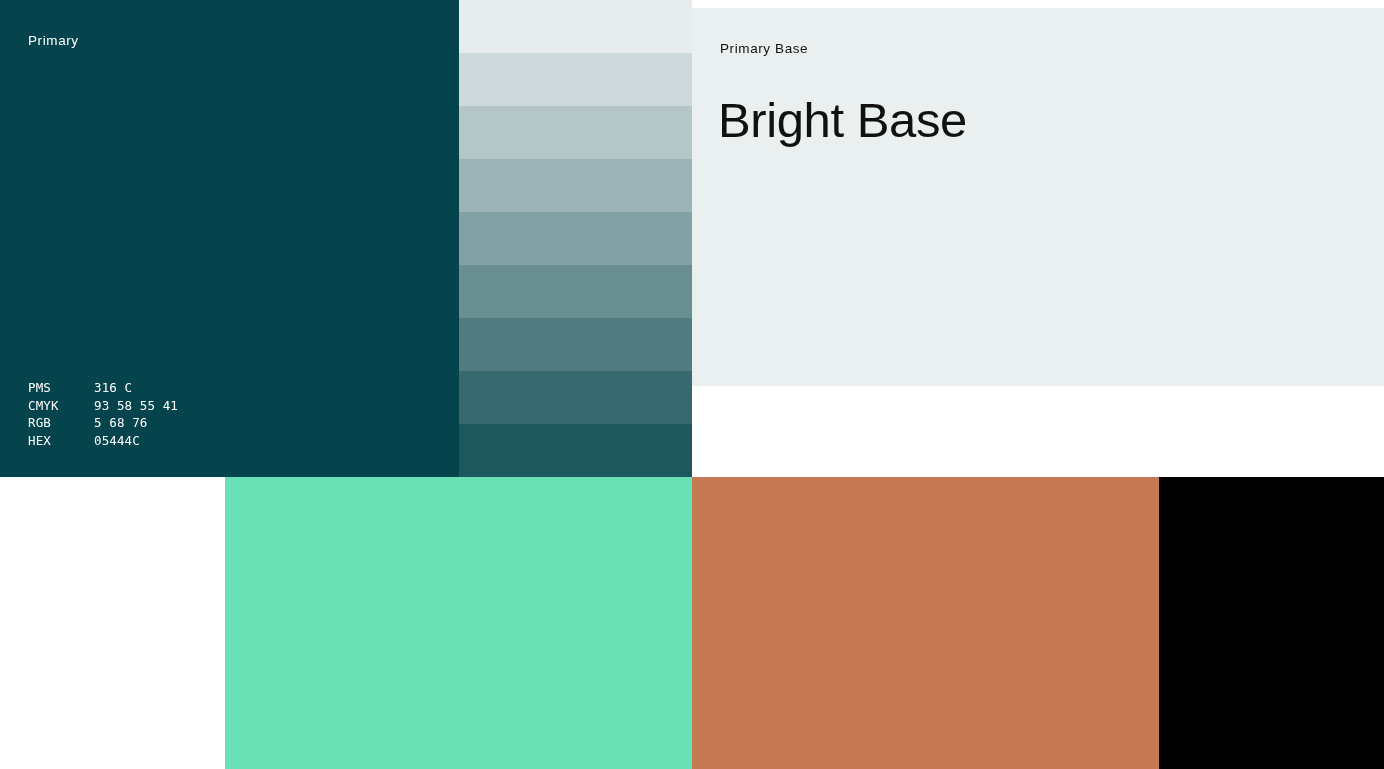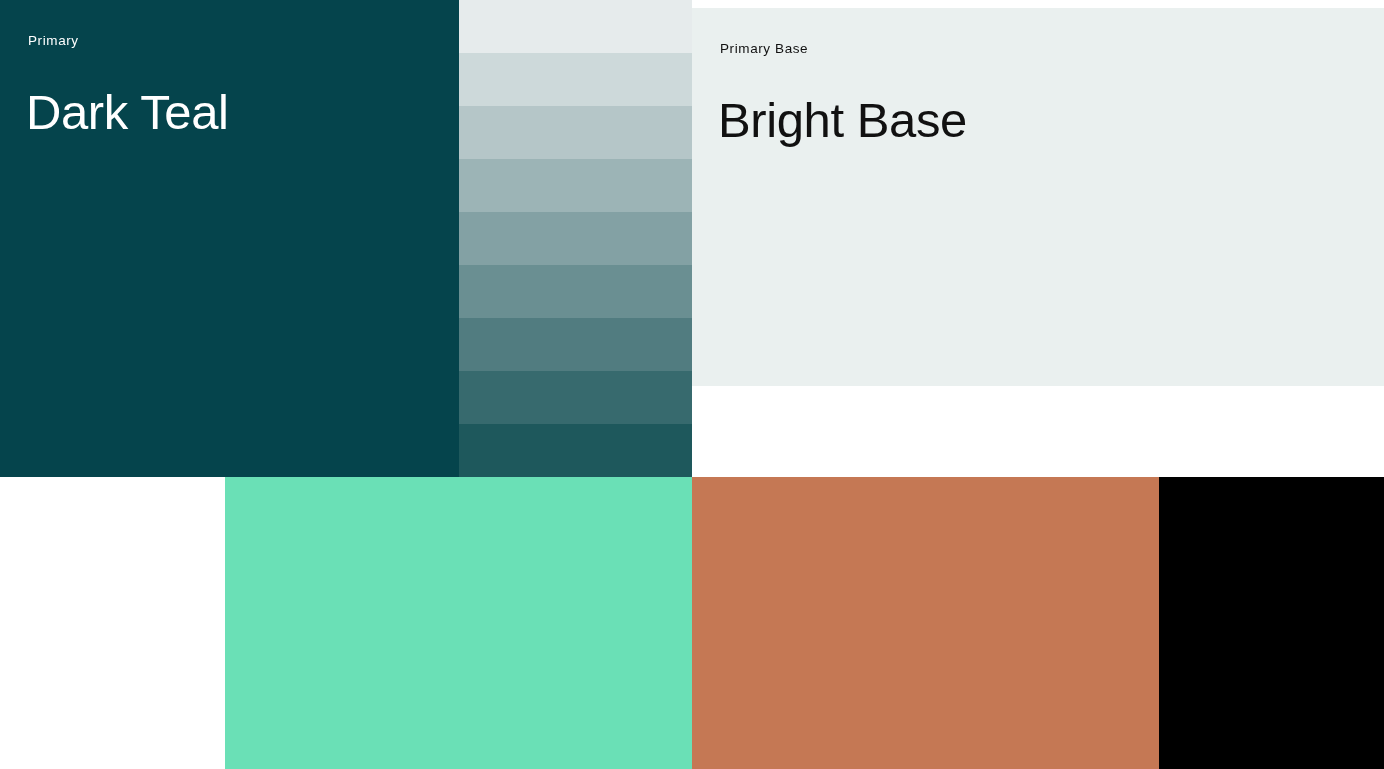--- a/index.html
+++ b/index.html
@@ -112,21 +112,30 @@
     left: 1159px; top: 477px; width: 225px; height: 292px;
   }
 </style>
 </head>
 <body>
 
 <div class="board">
 
   <section class="panel" id="p-dark-teal" style="background: rgb(5, 68, 76); color: rgb(255, 255, 255);">
     <div class="panel-label">Primary</div>
-    <h1 class="panel-title">Dark Teal</h1>
+    <div class="specs">
+      <span class="k">PMS</span>
+      <span class="v">316 C</span>
+      <span class="k">CMYK</span>
+      <span class="v">93 58 55 41</span>
+      <span class="k">RGB</span>
+      <span class="v">5 68 76</span>
+      <span class="k">HEX</span>
+      <span class="v">05444C</span>
+    </div>
   </section>
 
   <div id="gradient-strip">
     <div class="band" style="background: rgb(230, 235, 236);"></div>
     <div class="band" style="background: rgb(205, 217, 218);"></div>
     <div class="band" style="background: rgb(181, 198, 200);"></div>
     <div class="band" style="background: rgb(156, 180, 182);"></div>
     <div class="band" style="background: rgb(131, 161, 164);"></div>
     <div class="band" style="background: rgb(106, 143, 146);"></div>
     <div class="band" style="background: rgb(81, 124, 128);"></div>

